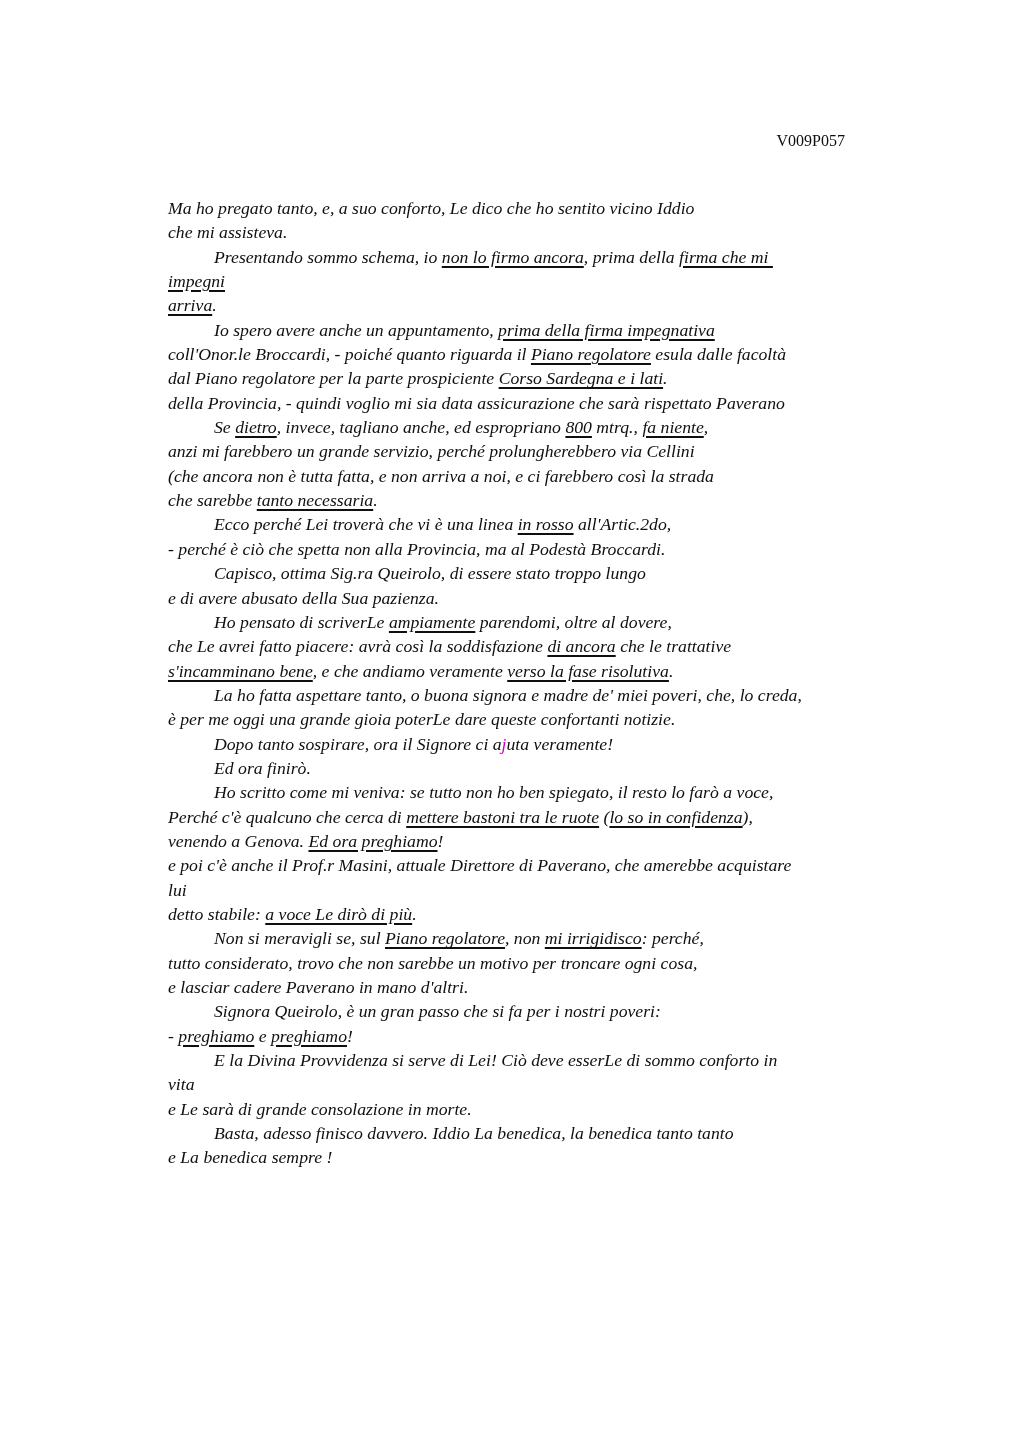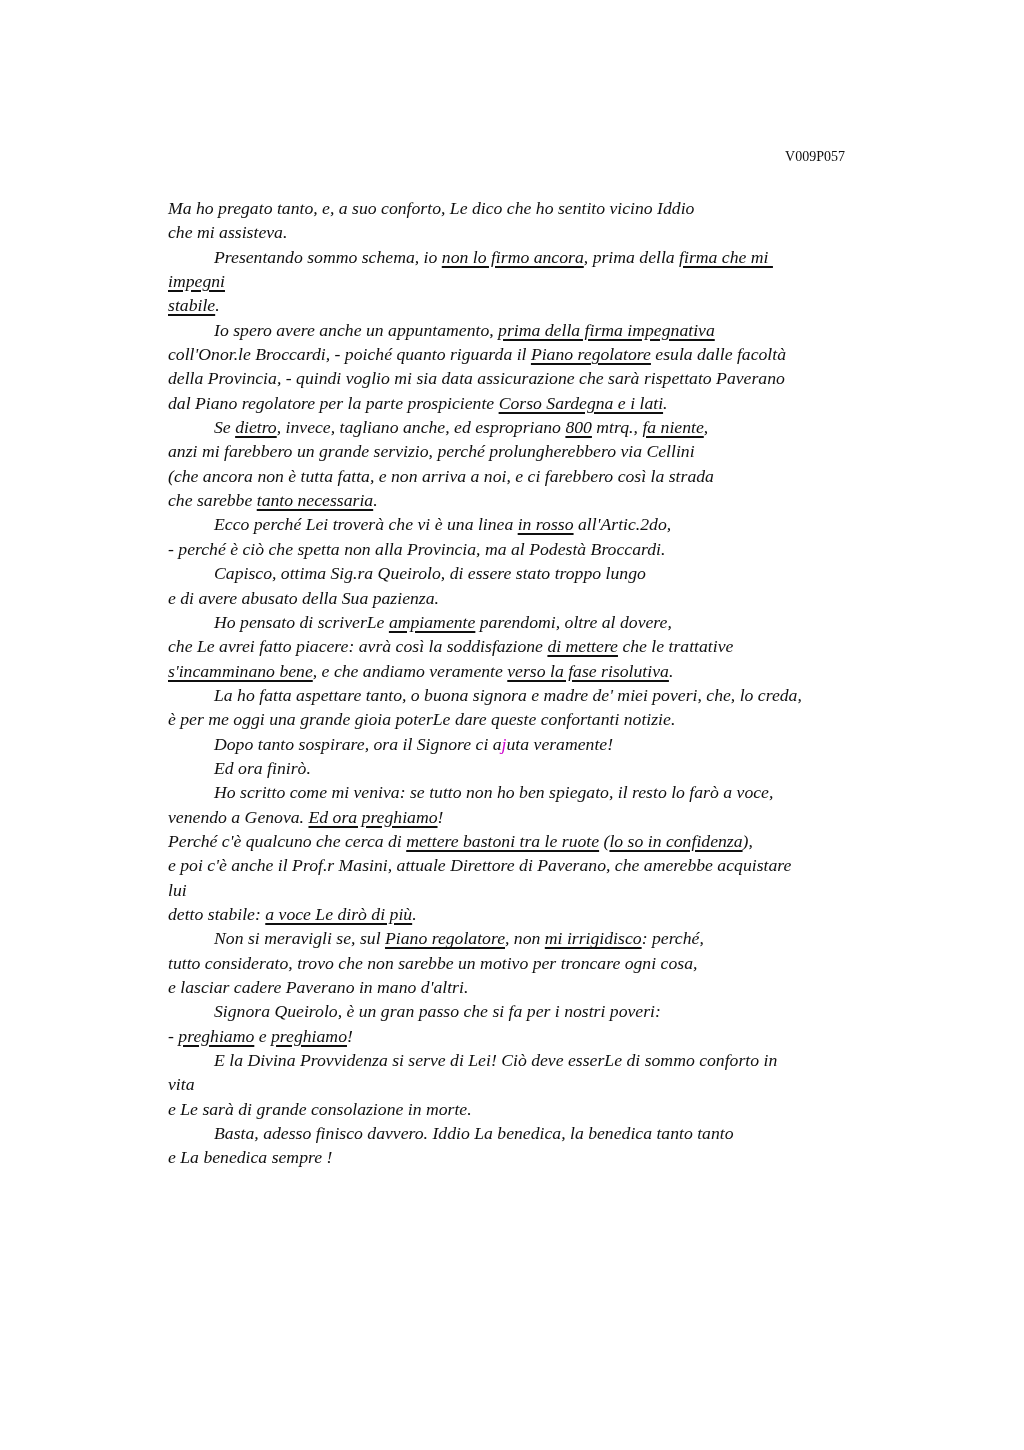--- a/index.html
+++ b/index.html
@@ -11,25 +11,25 @@
     position: relative;
     width: 1024px;
     height: 1450px;
     background: #ffffff;
     font-family: "Liberation Serif", "DejaVu Serif", serif;
     color: #0f0f0f;
     overflow: hidden;
   }
   .doc-id {
     position: absolute;
-    top: 146px;
+    top: 130px;
     left: 0;
     width: 845px;
     text-align: right;
-    font-size: 14px;
+    font-size: 16px;
     line-height: 22px;
     white-space: pre;
   }
   .letter {
     position: absolute;
     top: 196px;
     left: 168px;
     width: 740px;
     font-size: 17.7px;
     line-height: 24.35px;
@@ -51,43 +51,43 @@
 </head>
 <body>
 
 <div class="page">
   <div class="doc-id">V009P057</div>
   <div class="letter" id="letter-body">
       <div class="line"><span>Ma ho pregato tanto, e, a suo conforto, Le dico che ho sentito vicino Iddio</span></div>
       <div class="line"><span>che mi assisteva.</span></div>
       <div class="line indent"><span>Presentando sommo schema, io </span><span class="u">non lo firmo ancora</span><span>, prima della </span><span class="u">firma che mi </span></div>
       <div class="line"><span class="u">impegni</span></div>
-      <div class="line"><span class="u">stabile</span><span>.</span></div>
+      <div class="line"><span class="u">arriva</span><span>.</span></div>
       <div class="line indent"><span>Io spero avere anche un appuntamento, </span><span class="u">prima della firma impegnativa</span></div>
       <div class="line"><span>coll'Onor.le Broccardi, - poiché quanto riguarda il </span><span class="u">Piano regolatore</span><span> esula dalle facoltà</span></div>
+      <div class="line"><span>dal Piano regolatore per la parte prospiciente </span><span class="u">Corso Sardegna e i lati</span><span>.</span></div>
       <div class="line"><span>della Provincia, - quindi voglio mi sia data assicurazione che sarà rispettato Paverano</span></div>
-      <div class="line"><span>dal Piano regolatore per la parte prospiciente </span><span class="u">Corso Sardegna e i lati</span><span>.</span></div>
       <div class="line indent"><span>Se </span><span class="u">dietro</span><span>, invece, tagliano anche, ed espropriano </span><span class="u">800</span><span> mtrq., </span><span class="u">fa niente</span><span>,</span></div>
       <div class="line"><span>anzi mi farebbero un grande servizio, perché prolungherebbero via Cellini</span></div>
       <div class="line"><span>(che ancora non è tutta fatta, e non arriva a noi, e ci farebbero così la strada</span></div>
       <div class="line"><span>che sarebbe </span><span class="u">tanto necessaria</span><span>.</span></div>
       <div class="line indent"><span>Ecco perché Lei troverà che vi è una linea </span><span class="u">in rosso</span><span> all'Artic.2do,</span></div>
       <div class="line"><span>- perché è ciò che spetta non alla Provincia, ma al Podestà Broccardi.</span></div>
       <div class="line indent"><span>Capisco, ottima Sig.ra Queirolo, di essere stato troppo lungo</span></div>
       <div class="line"><span>e di avere abusato della Sua pazienza.</span></div>
       <div class="line indent"><span>Ho pensato di scriverLe </span><span class="u">ampiamente</span><span> parendomi, oltre al dovere,</span></div>
-      <div class="line"><span>che Le avrei fatto piacere: avrà così la soddisfazione </span><span class="u">di mettere</span><span> che le trattative</span></div>
+      <div class="line"><span>che Le avrei fatto piacere: avrà così la soddisfazione </span><span class="u">di ancora</span><span> che le trattative</span></div>
       <div class="line"><span class="u">s'incamminano bene</span><span>, e che andiamo veramente </span><span class="u">verso la fase risolutiva</span><span>.</span></div>
       <div class="line indent"><span>La ho fatta aspettare tanto, o buona signora e madre de' miei poveri, che, lo creda,</span></div>
       <div class="line"><span>è per me oggi una grande gioia poterLe dare queste confortanti notizie.</span></div>
       <div class="line indent"><span>Dopo tanto sospirare, ora il Signore ci a</span><span style="color: rgb(204, 0, 204);">j</span><span>uta veramente!</span></div>
       <div class="line indent"><span>Ed ora finirò.</span></div>
       <div class="line indent"><span>Ho scritto come mi veniva: se tutto non ho ben spiegato, il resto lo farò a voce,</span></div>
+      <div class="line"><span>Perché c'è qualcuno che cerca di </span><span class="u">mettere bastoni tra le ruote</span><span> (</span><span class="u">lo so in confidenza</span><span>),</span></div>
       <div class="line"><span>venendo a Genova. </span><span class="u">Ed ora preghiamo</span><span>!</span></div>
-      <div class="line"><span>Perché c'è qualcuno che cerca di </span><span class="u">mettere bastoni tra le ruote</span><span> (</span><span class="u">lo so in confidenza</span><span>),</span></div>
       <div class="line"><span>e poi c'è anche il Prof.r Masini, attuale Direttore di Paverano, che amerebbe acquistare</span></div>
       <div class="line"><span>lui</span></div>
       <div class="line"><span>detto stabile: </span><span class="u">a voce Le dirò di più</span><span>.</span></div>
       <div class="line indent"><span>Non si meravigli se, sul </span><span class="u">Piano regolatore</span><span>, non </span><span class="u">mi irrigidisco</span><span>: perché,</span></div>
       <div class="line"><span>tutto considerato, trovo che non sarebbe un motivo per troncare ogni cosa,</span></div>
       <div class="line"><span>e lasciar cadere Paverano in mano d'altri.</span></div>
       <div class="line indent"><span>Signora Queirolo, è un gran passo che si fa per i nostri poveri:</span></div>
       <div class="line"><span>- </span><span class="u">preghiamo</span><span> e </span><span class="u">preghiamo</span><span>!</span></div>
       <div class="line indent"><span>E la Divina Provvidenza si serve di Lei! Ciò deve esserLe di sommo conforto in</span></div>
       <div class="line"><span>vita</span></div>

